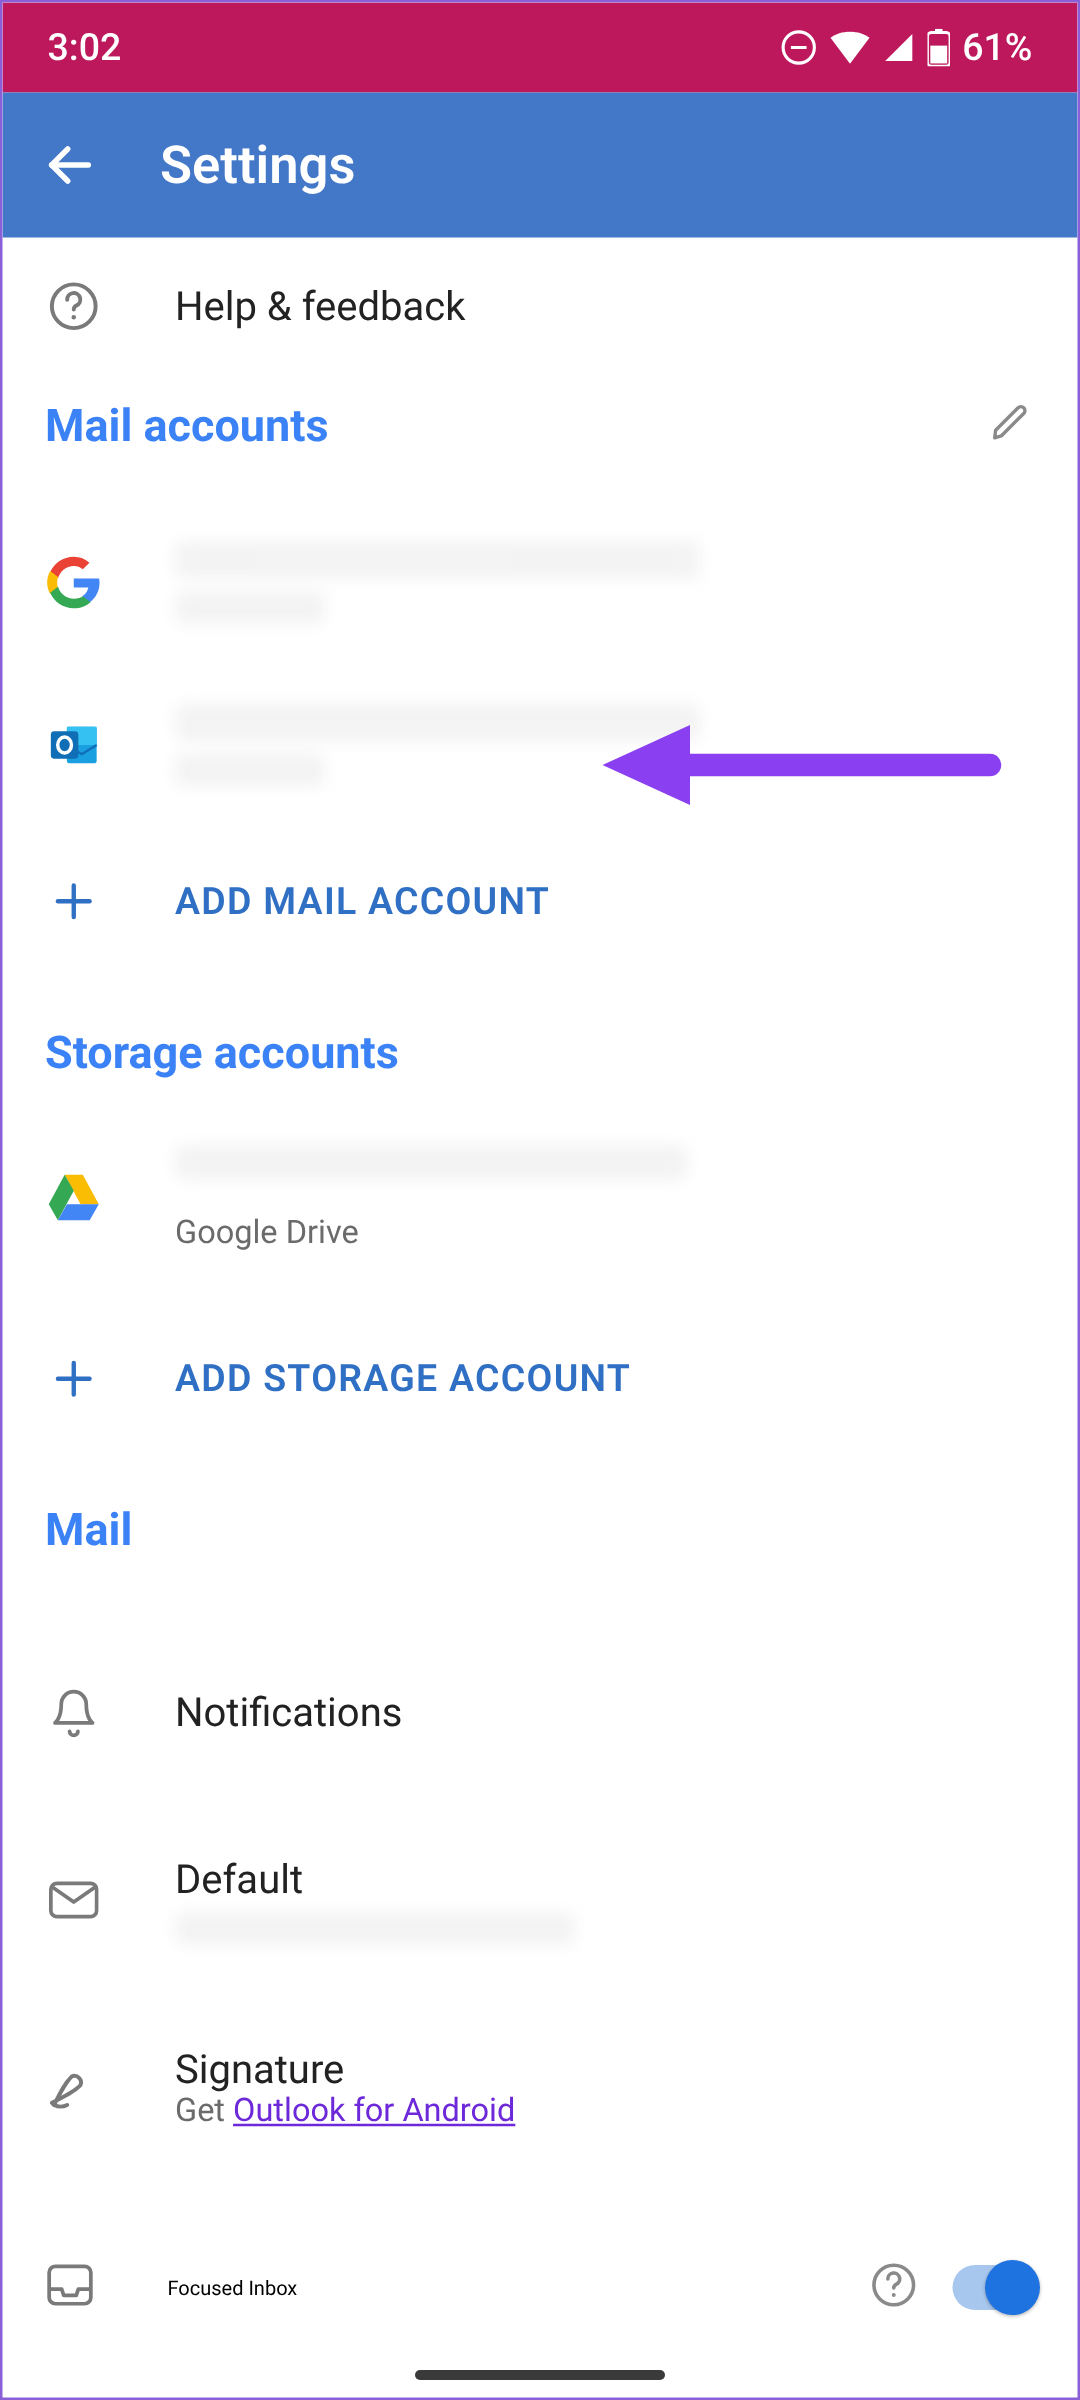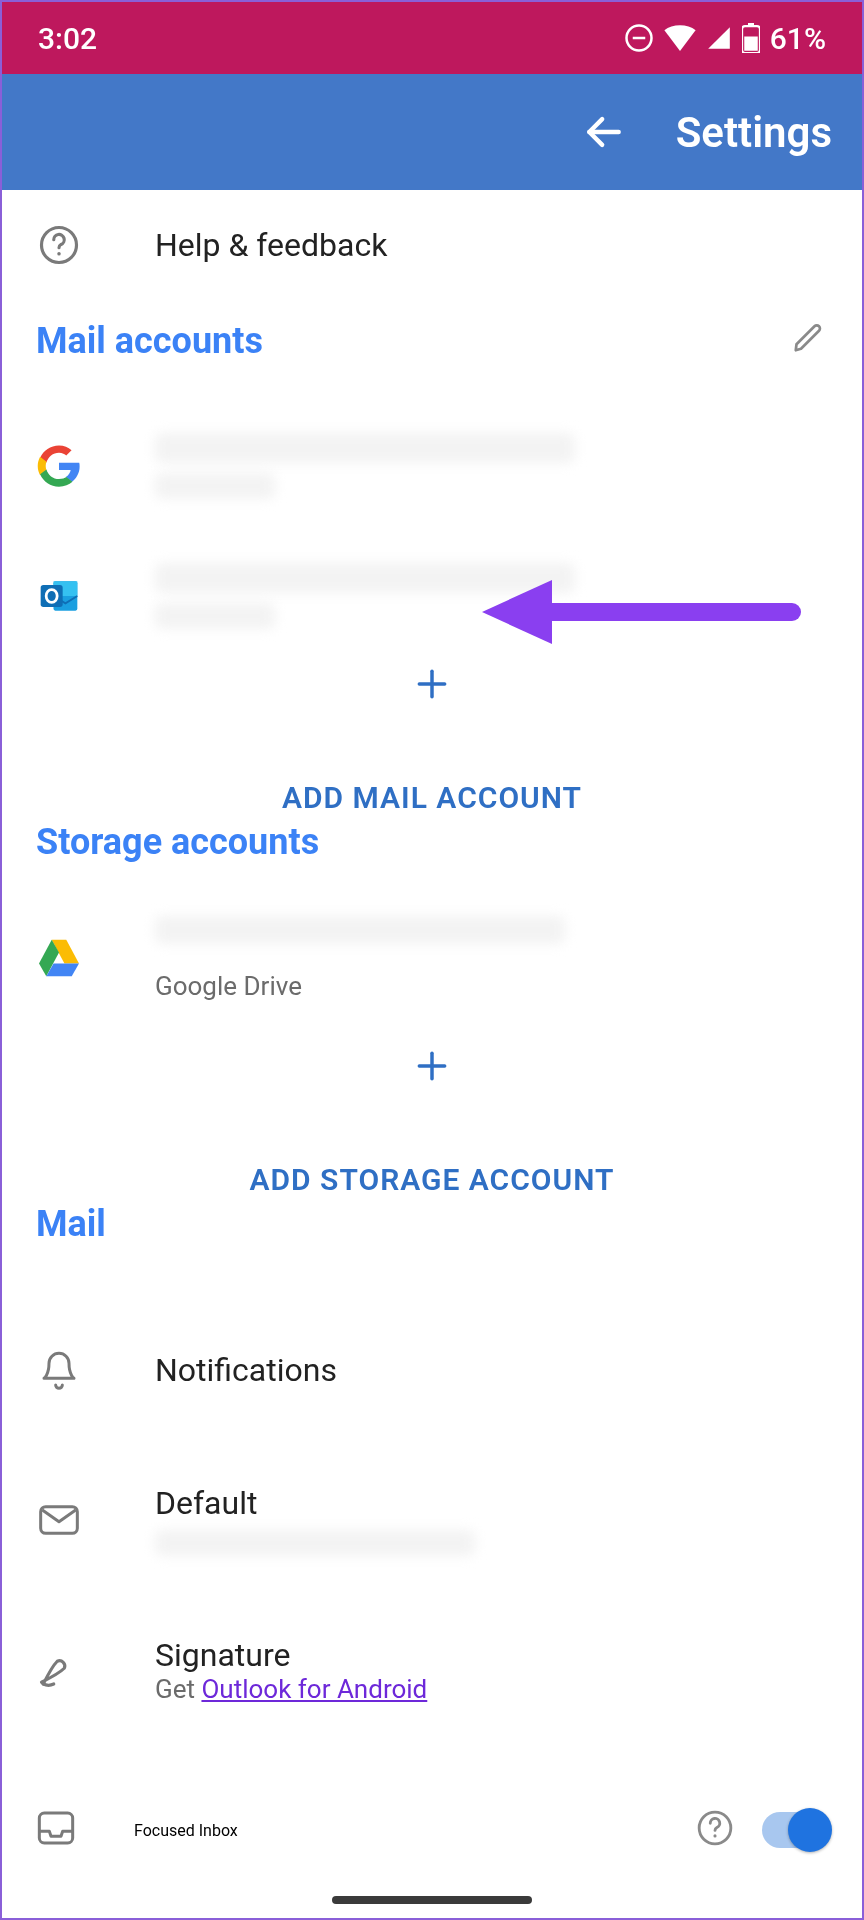--- a/index.html
+++ b/index.html
@@ -23,40 +23,39 @@
 
   
   .header {
     height: 116px;
     background: #4378c8;
     color: #fff;
     display: flex;
     align-items: center;
     padding: 0 30px;
     gap: 48px;
-    justify-content: flex-end;
   }
   .header .back { width: 48px; height: 48px; display:flex; align-items:center; justify-content:center; }
   .header .title { font-size: 42px; font-weight: 600; }
 
   
   .row {
     display: flex;
     align-items: center;
     padding: 0 34px;
-    gap: 73px;
+    gap: 58px;
   }
   .row .icon-slot { width: 46px; height: 46px; display:flex; align-items:center; justify-content:center; flex-shrink:0; }
   .row .text-col { flex: 1; display:flex; flex-direction:column; justify-content:center; }
   .row .primary { font-size: 32px; color: #222; }
   .row .secondary { font-size: 26px; color: #6b6b6b; margin-top: 21px; }
 
   .help-row { height: 110px; }
   .account-row { height: 130px; align-items:center; }
-  .add-row { height: 120px; flex-direction: column; }
+  .add-row { height: 120px; }
   .add-row .primary { color: #2f6fc4; font-weight: 600; letter-spacing: 1px; font-size: 30px; }
   .mail-row { height: 150px; }
 
   
   .section-header {
     display: flex;
     align-items: center;
     justify-content: space-between;
     padding: 18px 34px 18px 34px;
     color: #3b82f6;

